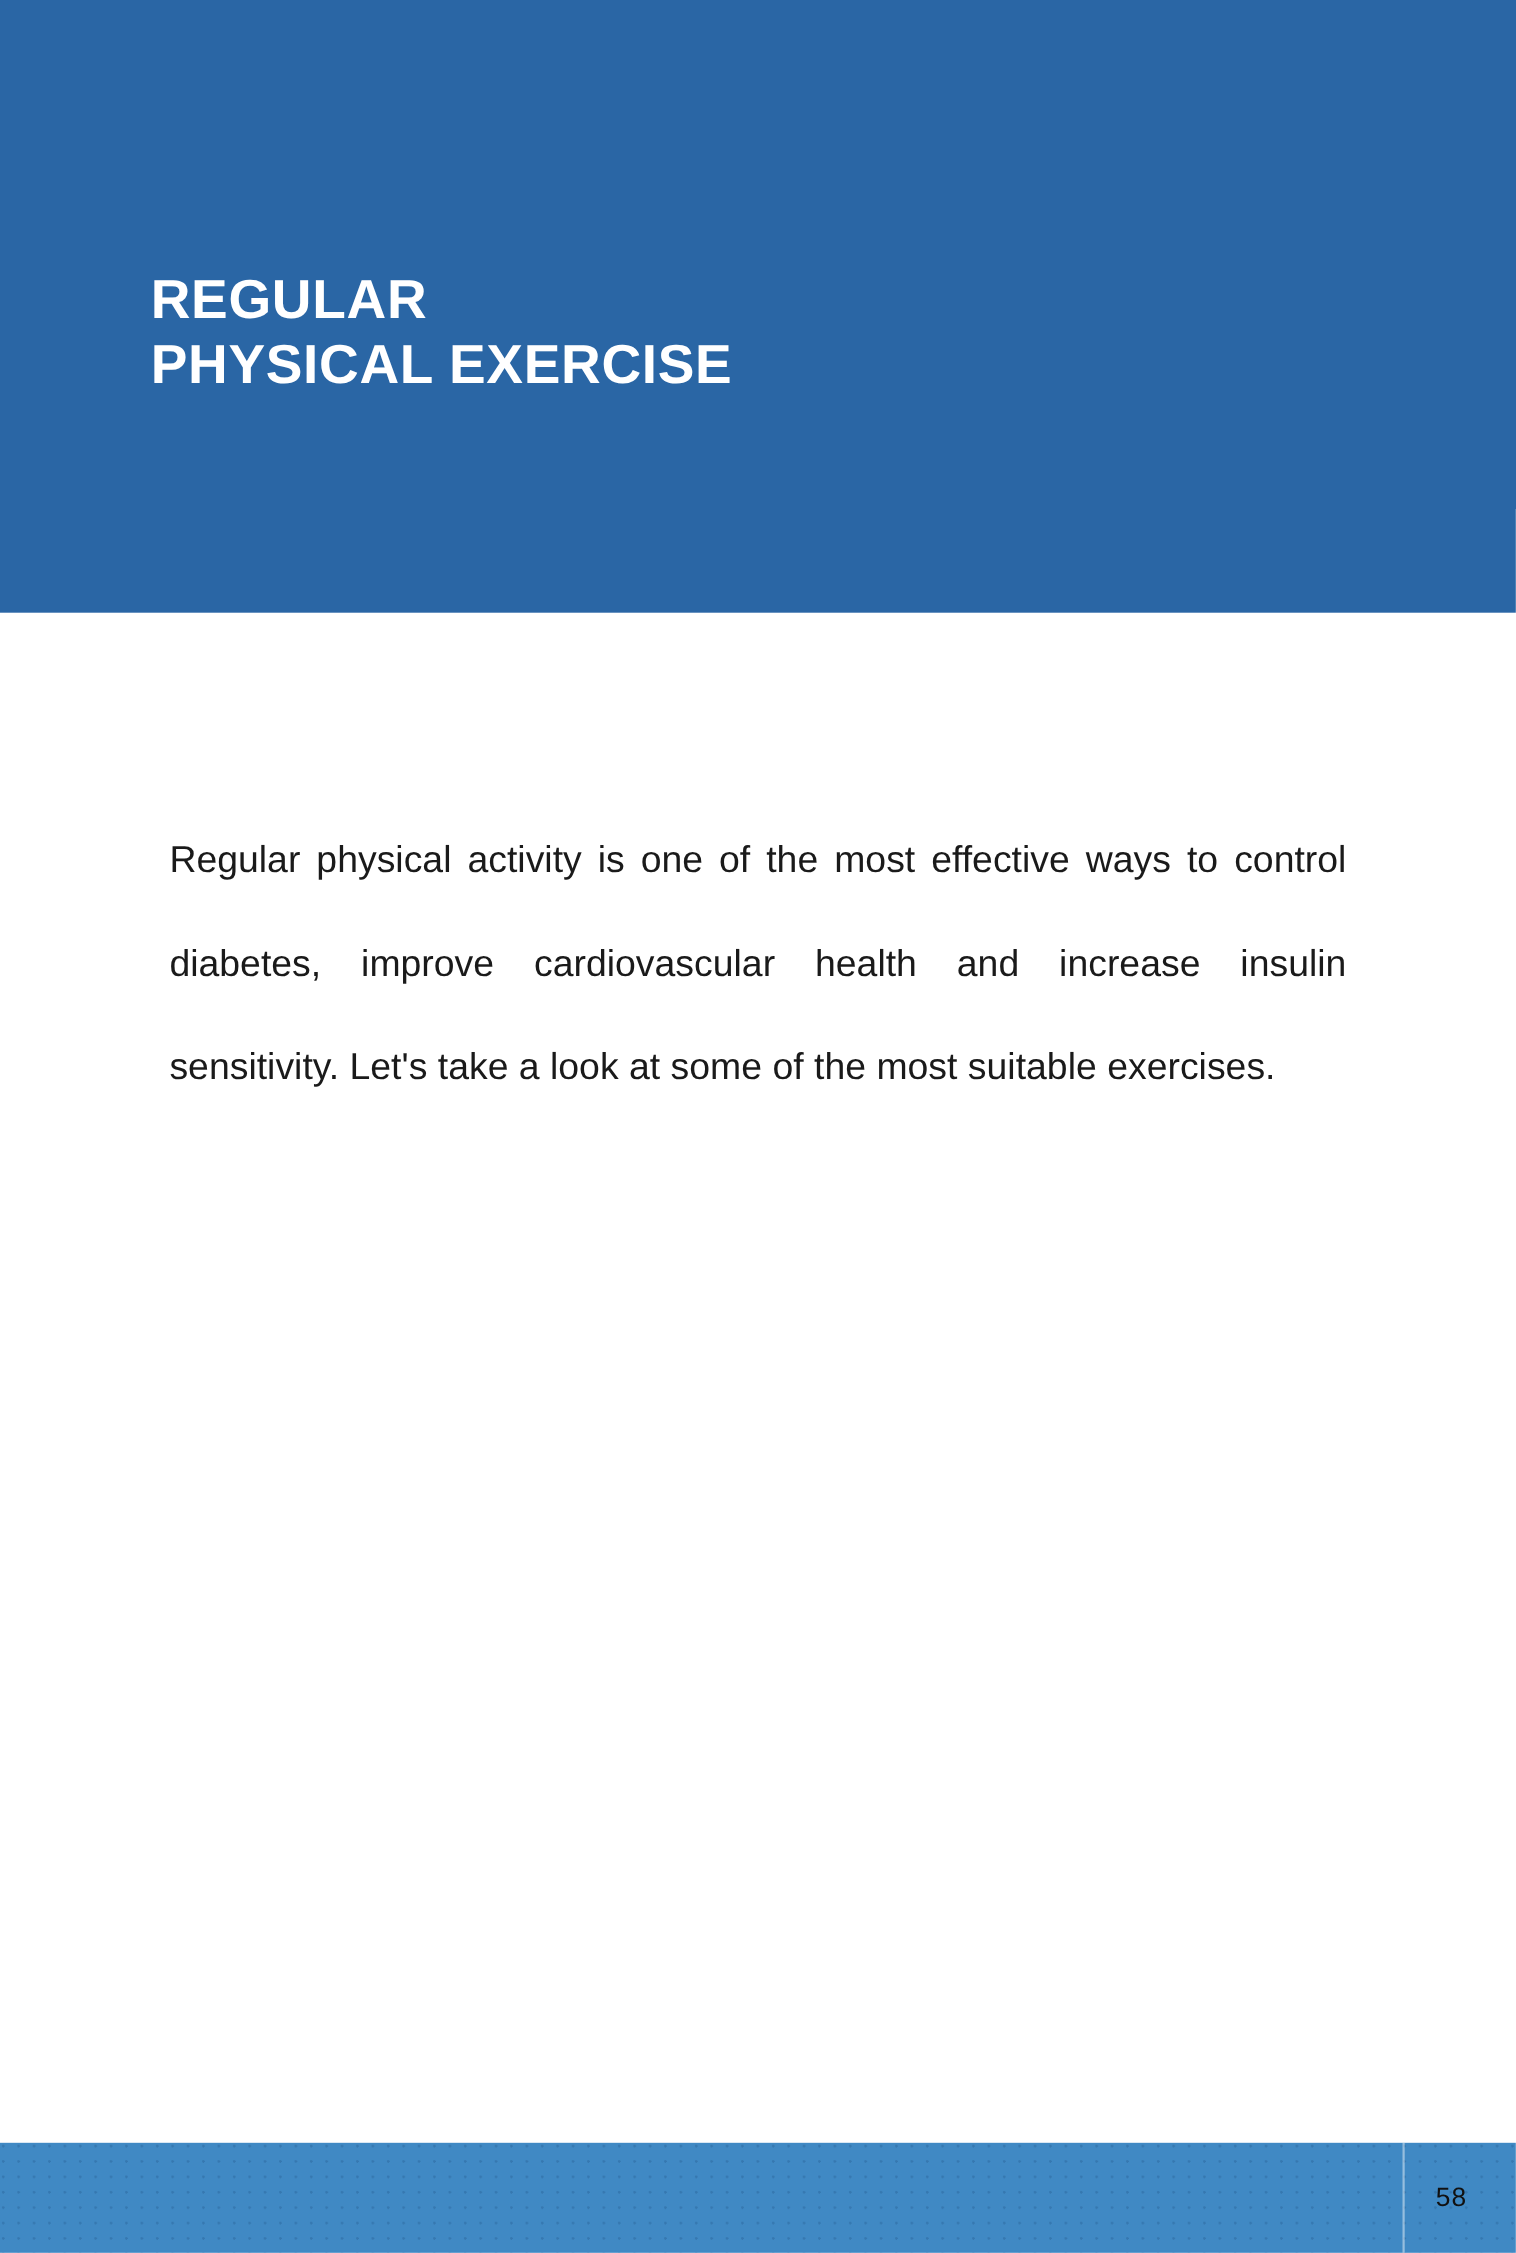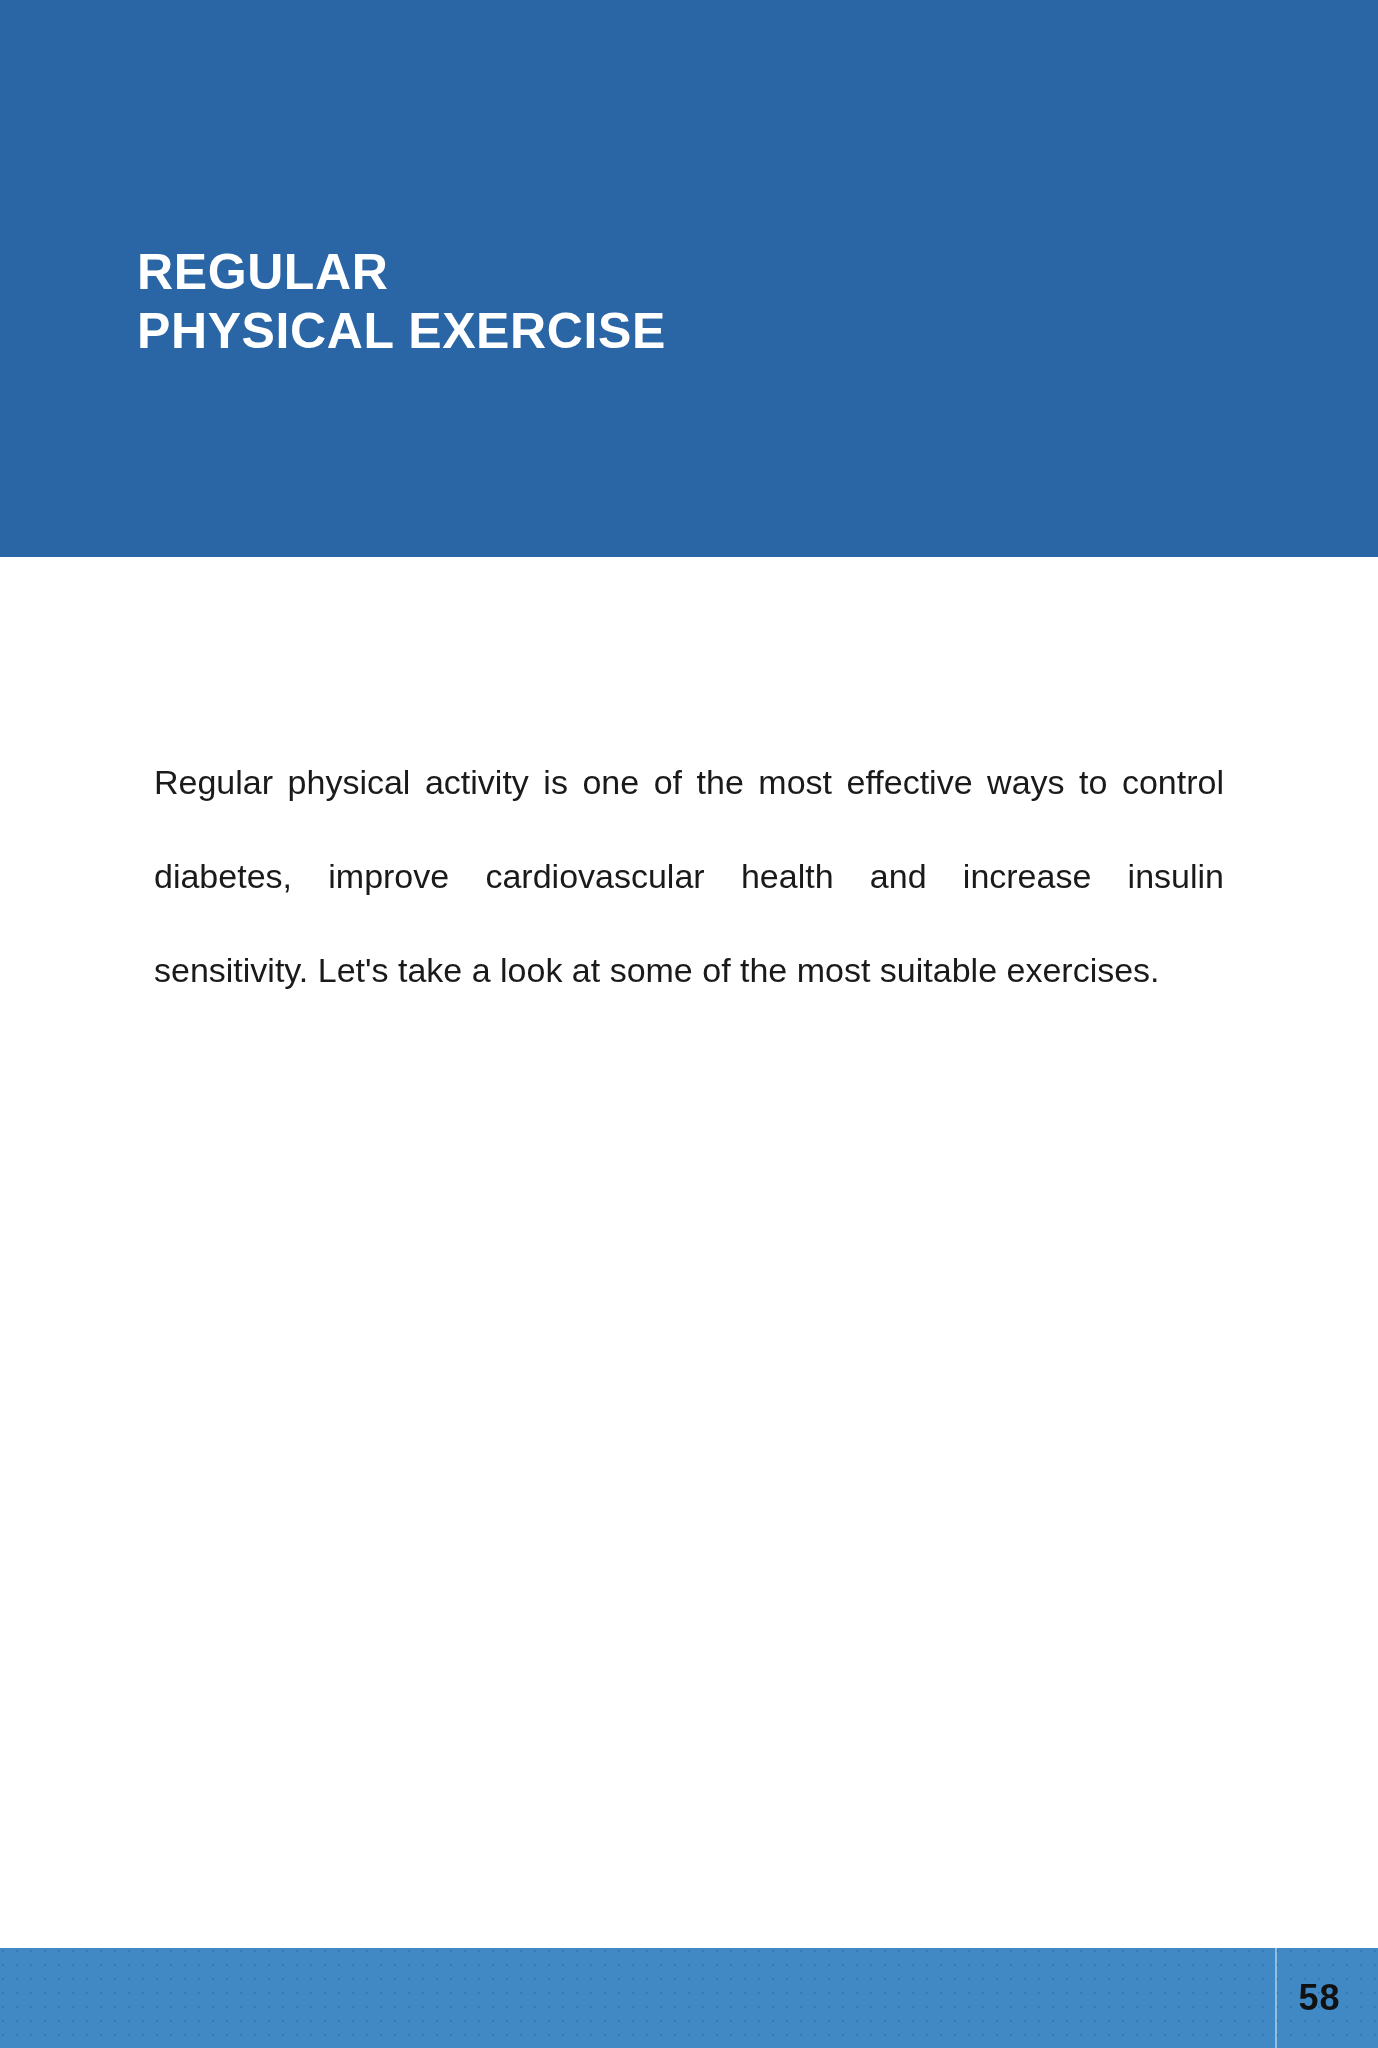--- a/index.html
+++ b/index.html
@@ -93,23 +93,22 @@
     position: absolute;
     left: 1275px;
     top: 0;
     width: 89px;
     height: 100px;
     display: flex;
     align-items: center;
     justify-content: center;
     color: #111111;
     font-family: "Liberation Sans", sans-serif;
-    font-size: 36px;
+    font-size: 24px;
     letter-spacing: 1px;
-    font-weight: bold;
   }
 </style>
 </head>
 <body>
 
 <div class="page">
 
   <div class="header-band">
     <h1 class="header-title">REGULAR
 PHYSICAL EXERCISE</h1>

